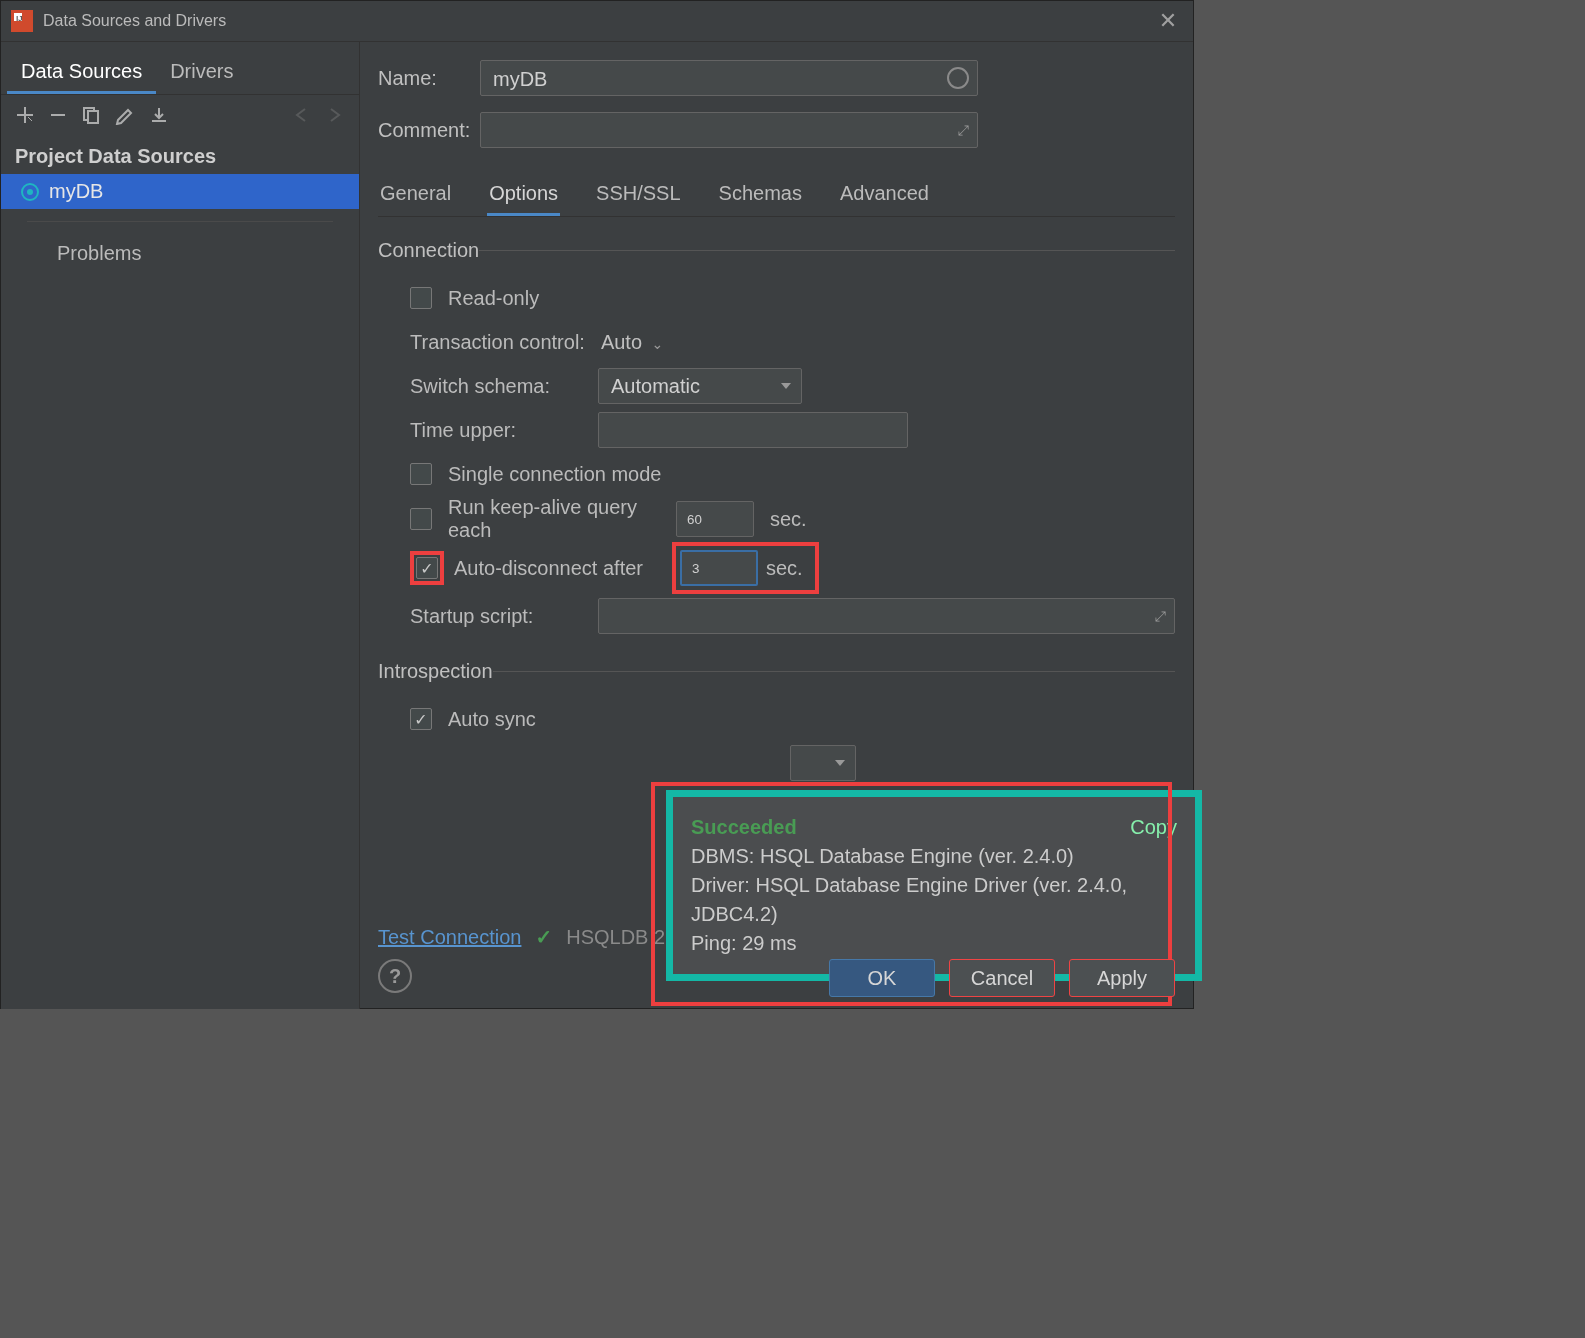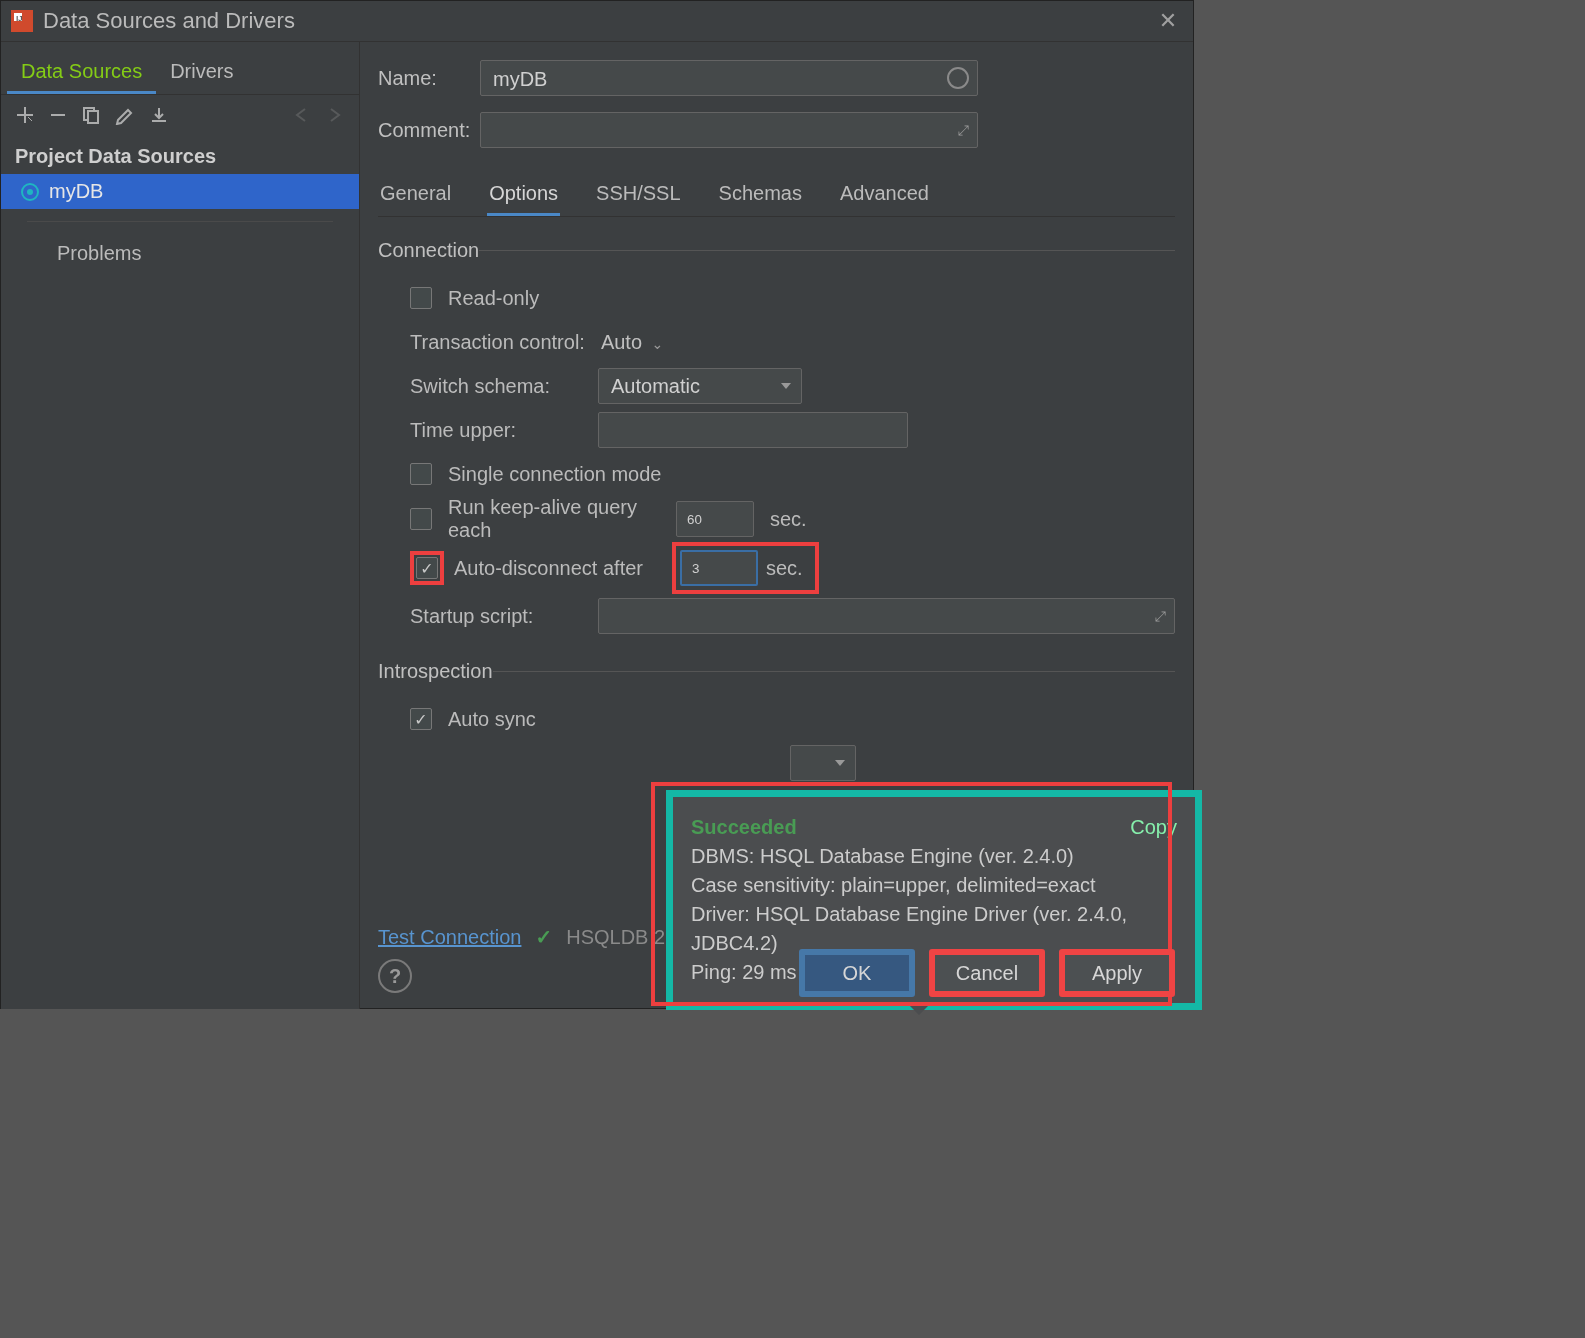--- a/index.html
+++ b/index.html
@@ -45,37 +45,37 @@
     height:40px;
     display:flex;align-items:center;
     padding:0 10px;
     background:#3c3f41;
     border-bottom:1px solid #323232;
   }
   .titlebar .app-icon{
     width:22px;height:22px;margin-right:10px;
     display:inline-block;
   }
-  .titlebar .title{flex:1;color:#bbbbbb;font-size:22px;}
+  .titlebar .title{flex:1;color:#bbbbbb;font-size:16px;}
   .titlebar .close{color:#a0a0a0;font-size:22px;cursor:pointer;width:30px;text-align:center;}
   .main{display:flex;height:calc(100% - 40px);}
   .sidebar{
     width:358px;background:#3c3f41;
     border-right:1px solid #323232;
     display:flex;flex-direction:column;
   }
   .side-tabs{
     display:flex;padding:10px 6px 0 6px;
     border-bottom:1px solid #323232;
   }
   .side-tab{
     padding:8px 14px;color:#bbbbbb;font-size:20px;cursor:pointer;
     border-bottom:3px solid transparent;
   }
-  .side-tab.active{color:#84cc16;border-bottom-color:var(--tab-underline);}
+  .side-tab.active{color:#ffffff;border-bottom-color:var(--tab-underline);}
   .side-toolbar{
     display:flex;align-items:center;gap:14px;padding:10px 14px;
     color:#a6a6a6;
   }
   .side-toolbar .spacer{flex:1;}
   .side-toolbar .tbtn{cursor:pointer;opacity:.85;}
   .side-toolbar .tbtn.dim{opacity:.35;}
   .side-section{padding:10px 14px 6px;color:#cfcfcf;font-weight:600;}
   .tree-item{
     display:flex;align-items:center;gap:10px;
@@ -135,21 +135,21 @@
     display:flex;align-items:center;gap:14px;
   }
   .test-link{color:var(--link);text-decoration:underline;cursor:pointer;}
   .check-icon{color:var(--success);font-size:20px;font-weight:bold;}
   .db-ver{color:#8a8a8a;}
   .revert-icon{position:absolute;right:0;bottom:0;color:#9a9a9a;font-size:22px;cursor:pointer;}
   .buttons{
     position:absolute;right:18px;bottom:12px;display:flex;gap:14px;
   }
   .btn{
-    width:104px;height:36px;border:6px solid #ef4444;border-radius:3px;
+    width:104px;height:36px;border:1px solid #ef4444;border-radius:3px;
     background:var(--btn-bg);color:#d6d6d6;display:flex;align-items:center;justify-content:center;
     cursor:pointer;
   }
   .btn.primary{background:var(--ok-bg);border-color:#4678a8;}
   .help-icon{
     position:absolute;left:18px;bottom:16px;width:30px;height:30px;border:2px solid #7a7a7a;border-radius:50%;
     display:flex;align-items:center;justify-content:center;color:#9a9a9a;font-weight:bold;cursor:pointer;
   }
   
   .tooltip{
@@ -361,21 +361,20 @@
         <span class="db-ver">HSQLDB 2.4.0</span>
         <span class="revert-icon">↶</span>
       </div>
 
       <div class="tooltip">
         <div class="tt-head">
           <span class="tt-title">Succeeded</span>
           <span class="tt-copy">Copy</span>
         </div>
         <div>DBMS: HSQL Database Engine (ver. 2.4.0)</div>
-        <div>Case sensitivity: plain=upper, delimited=exact</div>
         <div>Driver: HSQL Database Engine Driver (ver. 2.4.0, JDBC4.2)</div>
         <div>Ping: 29 ms</div>
         <div class="tail"></div>
       </div>
 
       <div class="big-highlight"></div>
       <div class="cursor">
         <svg width="22" height="26" viewBox="0 0 22 26">
             <path d="M4 2v20l5-5 3 7 3-1-3-7h7z" fill="#fff" stroke="#000" stroke-width="1"></path>
           </svg>

